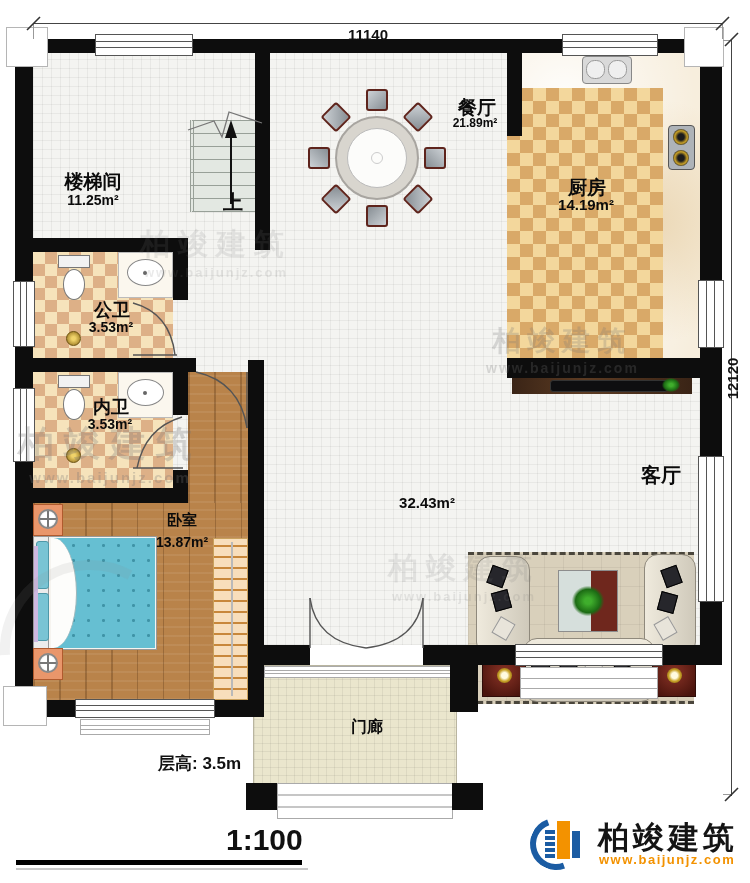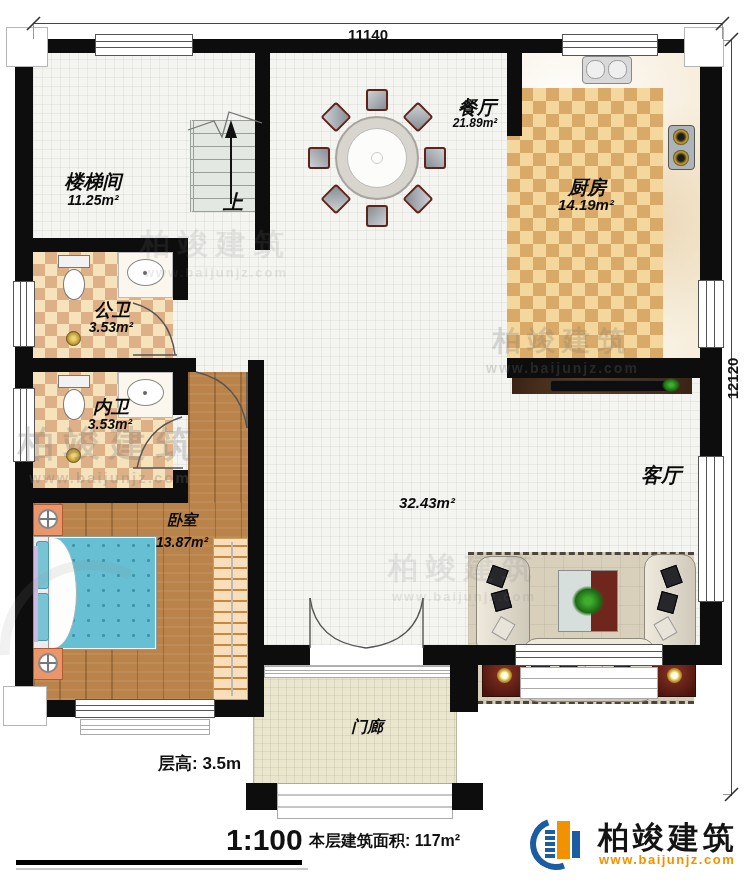--- a/index.html
+++ b/index.html
@@ -74,21 +74,21 @@
   .sofa{background:linear-gradient(90deg,#efeadd,#cfc9ba);border:1px solid #8f897c;border-radius:14px;}
   .sofaB{background:linear-gradient(#efeadd,#cfc9ba);border:1px solid #8f897c;border-radius:14px;}
   .pw{position:absolute;width:15px;height:17px;background:#26262b;border:1px solid #000;}
   .pw.light{background:#e8e4da;border-color:#999;}
   .ctable{border:1px solid #8d8d8d;background:linear-gradient(to right,#d6dfdc 0 55%,#6f271d 55%);}
   .endtable{background:radial-gradient(circle at 50% 45%,#8a3326,#4a140d 85%);border:1px solid #2e0c08;}
   .endlamp{border-radius:50%;background:radial-gradient(#fffbe0 0 28%,#c9a227 55%,#5e470f);}
   .steps{background:repeating-linear-gradient(180deg,#fff 0 10px,#c6c6c6 10px 12px);border:1px solid #aaa;}
   
   .lbl{position:absolute;transform:translateX(-50%);font-weight:700;color:#0b0b0b;
-       white-space:nowrap;line-height:1;font-style:italic;}
+       white-space:nowrap;line-height:1;}
   .dimline{background:#444;}
   .extline{background:#999;}
   .dim-label{position:absolute;font-weight:700;font-size:15px;color:#111;white-space:nowrap;}
   .wm{position:absolute;color:#777;font-weight:900;text-align:center;pointer-events:none;white-space:nowrap;}
   .wm .u{display:block;font-weight:700;letter-spacing:2px;}
   .tb{position:absolute;font-weight:700;color:#111;white-space:nowrap;}
   .logo-name{position:absolute;font-weight:900;color:#141414;letter-spacing:4px;font-size:31px;white-space:nowrap;}
   .logo-url{position:absolute;font-weight:700;color:var(--brand_orange);font-size:13px;letter-spacing:1.5px;white-space:nowrap;}
   svg.overlay{position:absolute;left:0;top:0;pointer-events:none;}
 </style>
@@ -285,21 +285,20 @@
   <div class="lbl" style="left:182px;top:512px;font-size:15px">卧室</div>
   <div class="lbl" style="left:182px;top:535px;font-size:14px">13.87m²</div>
   <div class="lbl" style="left:661px;top:465px;font-size:20px">客厅</div>
   <div class="lbl" style="left:427px;top:495px;font-size:15px">32.43m²</div>
   <div class="lbl" style="left:367px;top:719px;font-size:16px">门廊</div>
 
   <div class="tb" style="left:158px;top:752px;font-size:17px">层高: 3.5m</div>
   <div class="tb" style="left:226px;top:823px;font-size:30px">1:100</div>
   <div class="abs" style="left:16px;top:860px;width:286px;height:5px;background:#000"></div>
   <div class="abs" style="left:16px;top:868px;width:292px;height:2px;background:#c8c8c8"></div>
-  <div class="tb" style="left:309px;top:831px;font-size:16px">本层建筑面积: 117m²</div>
 
   <div class="abs" style="left:530px;top:812px;width:62px;height:64px">
     <div class="abs" style="left:0;top:6px;width:52px;height:52px;border:6px solid transparent;border-left-color:var(--brand_blue);border-bottom-color:var(--brand_blue);border-radius:50%;transform:rotate(25deg)"></div>
     <div class="abs" style="left:15px;top:16px;width:10px;height:30px;background:repeating-linear-gradient(0deg,var(--brand_blue) 0 4px,#fff 4px 6px)"></div>
     <div class="abs" style="left:27px;top:9px;width:13px;height:38px;background:var(--brand_orange)"></div>
     <div class="abs" style="left:42px;top:19px;width:8px;height:27px;background:var(--brand_blue)"></div>
   </div>
   <div class="logo-name" style="left:598px;top:817px">柏竣建筑</div>
   <div class="logo-url" style="left:599px;top:852px">www.baijunjz.com</div>
 

